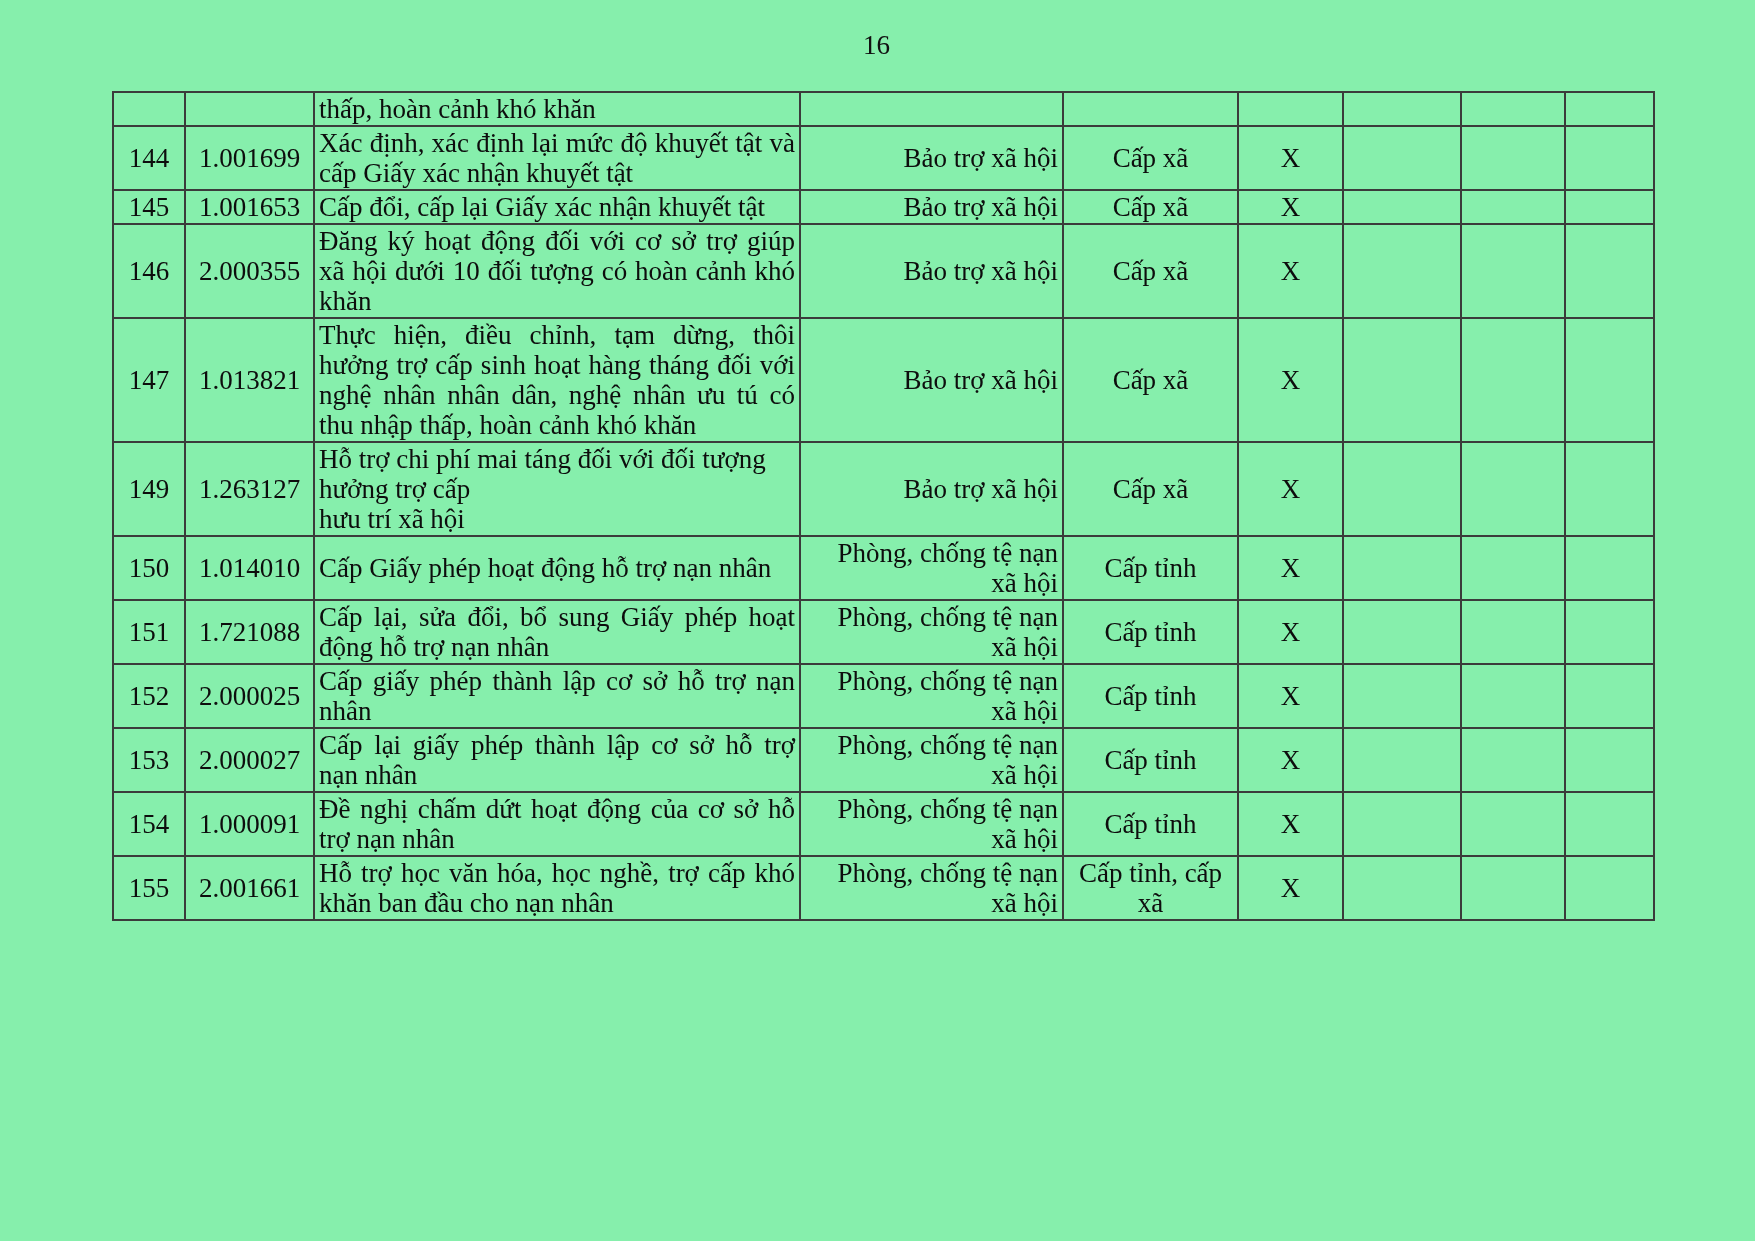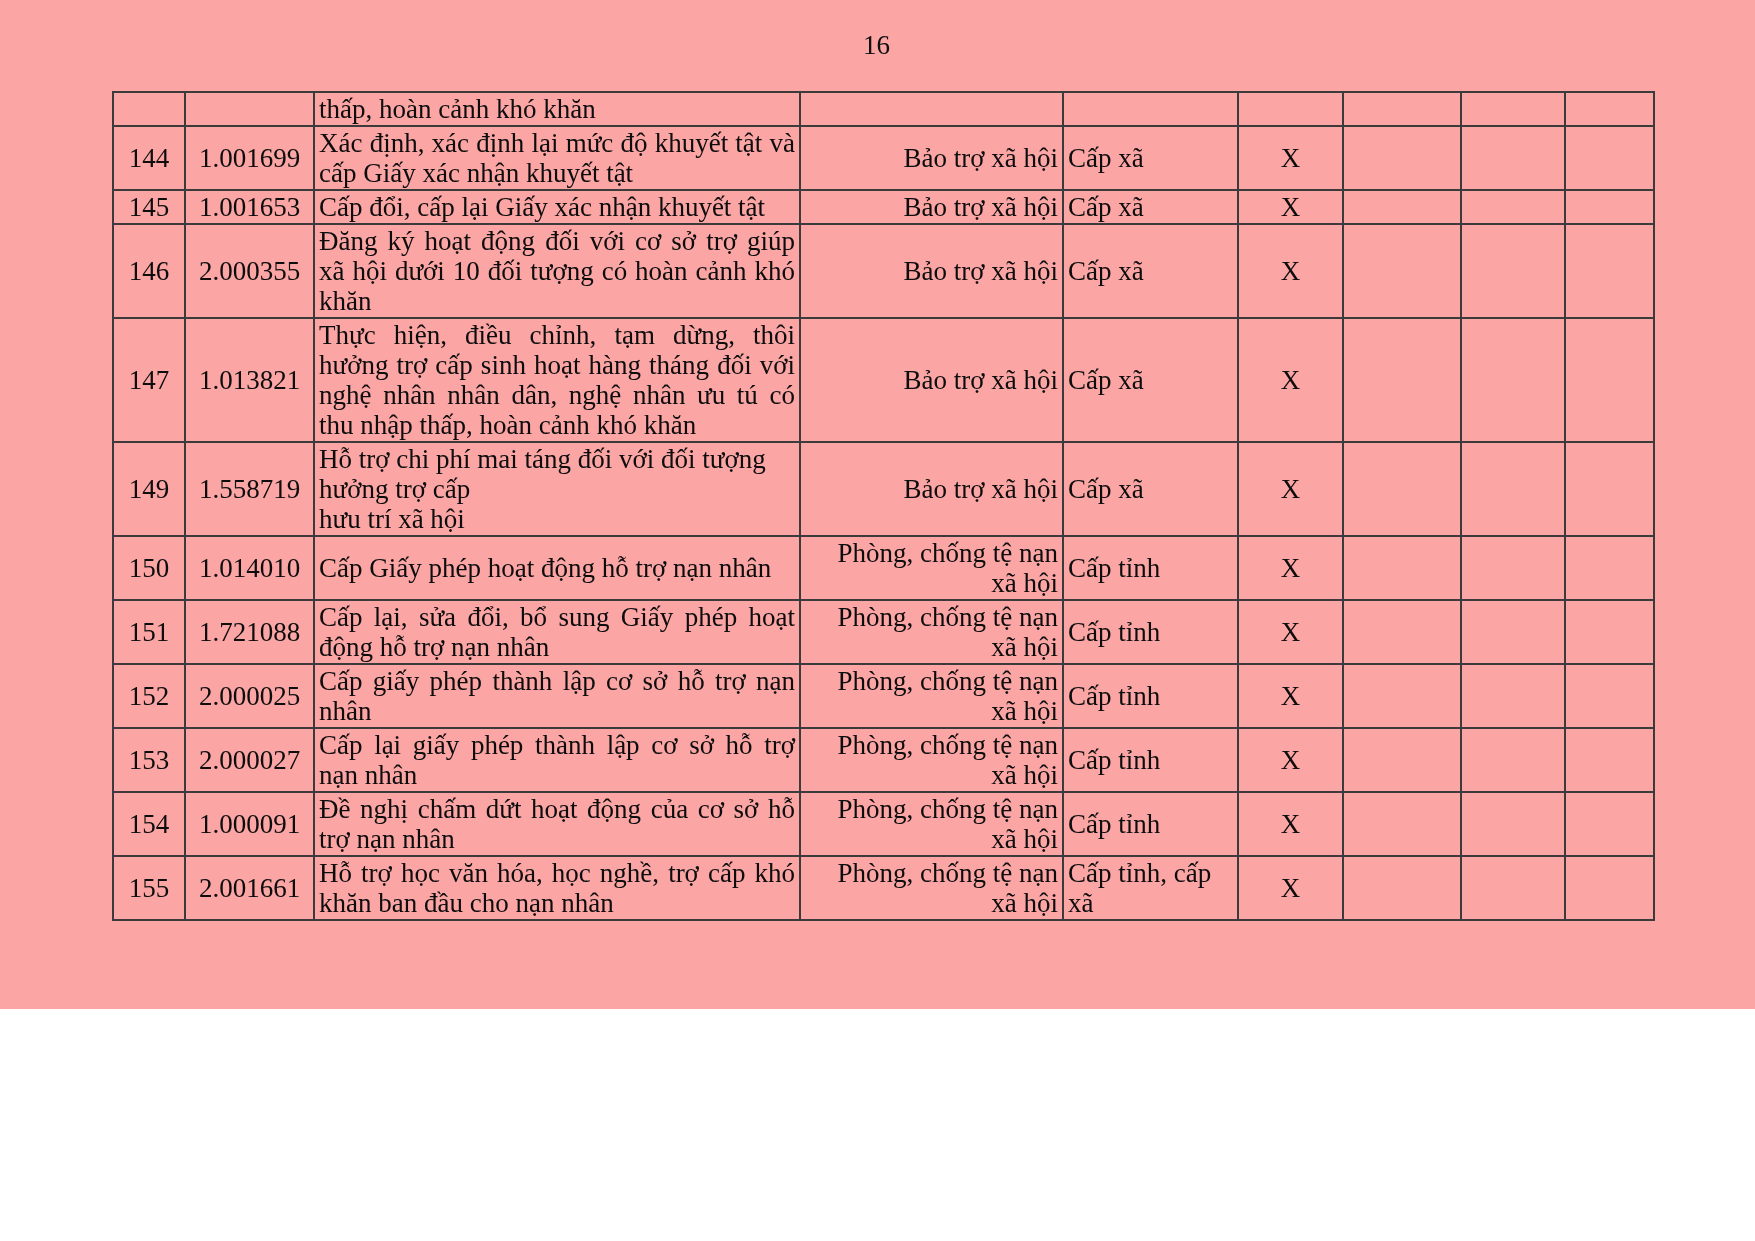--- a/index.html
+++ b/index.html
@@ -3,22 +3,22 @@
 <meta charset="utf-8">
 <style>
   html, body {
     margin: 0;
     padding: 0;
     background: #ffffff;
   }
   #page {
     position: relative;
     width: 1755px;
-    height: 1009px;
-    background: #fca5a5;
+    height: 1241px;
+    background: #86efac;
     font-family: "Liberation Serif", "DejaVu Serif", serif;
     color: #000000;
     overflow: hidden;
   }
   .page-number {
     position: absolute;
     top: 30px;
     left: 106px;
     width: 1541px;
     text-align: center;
@@ -44,21 +44,21 @@
     overflow: hidden;
   }
   td.c-stt   { text-align: center; margin-left: 15px; }
   td.c-code  { text-align: center; }
   td.c-desc  {
     text-align: justify;
     white-space: pre-line;
     padding: 1px 8px;
   }
   td.c-cat   { text-align: right; white-space: pre-line; }
-  td.c-level { text-align: left; white-space: pre-line; }
+  td.c-level { text-align: center; white-space: pre-line; }
   td.c-mark  { text-align: center; }
   td.vtop    { vertical-align: top; padding-top: 9px; }
 </style>
 </head>
 <body>
 
 <div id="page">
 
   <div class="page-number">16</div>
 
@@ -125,21 +125,21 @@
         <td class="c-desc">Thực hiện, điều chỉnh, tạm dừng, thôi hưởng trợ cấp sinh hoạt hàng tháng đối với nghệ nhân nhân dân, nghệ nhân ưu tú có thu nhập thấp, hoàn cảnh khó khăn</td>
         <td class="c-cat">Bảo trợ xã hội</td>
         <td class="c-level">Cấp xã</td>
         <td class="c-mark">X</td>
         <td></td>
         <td></td>
         <td></td>
       </tr>
       <tr>
         <td class="c-stt">149</td>
-        <td class="c-code">1.558719</td>
+        <td class="c-code">1.263127</td>
         <td class="c-desc">Hỗ trợ chi phí mai táng đối với đối tượng
 hưởng trợ cấp
 hưu trí xã hội</td>
         <td class="c-cat">Bảo trợ xã hội</td>
         <td class="c-level">Cấp xã</td>
         <td class="c-mark">X</td>
         <td></td>
         <td></td>
         <td></td>
       </tr>

